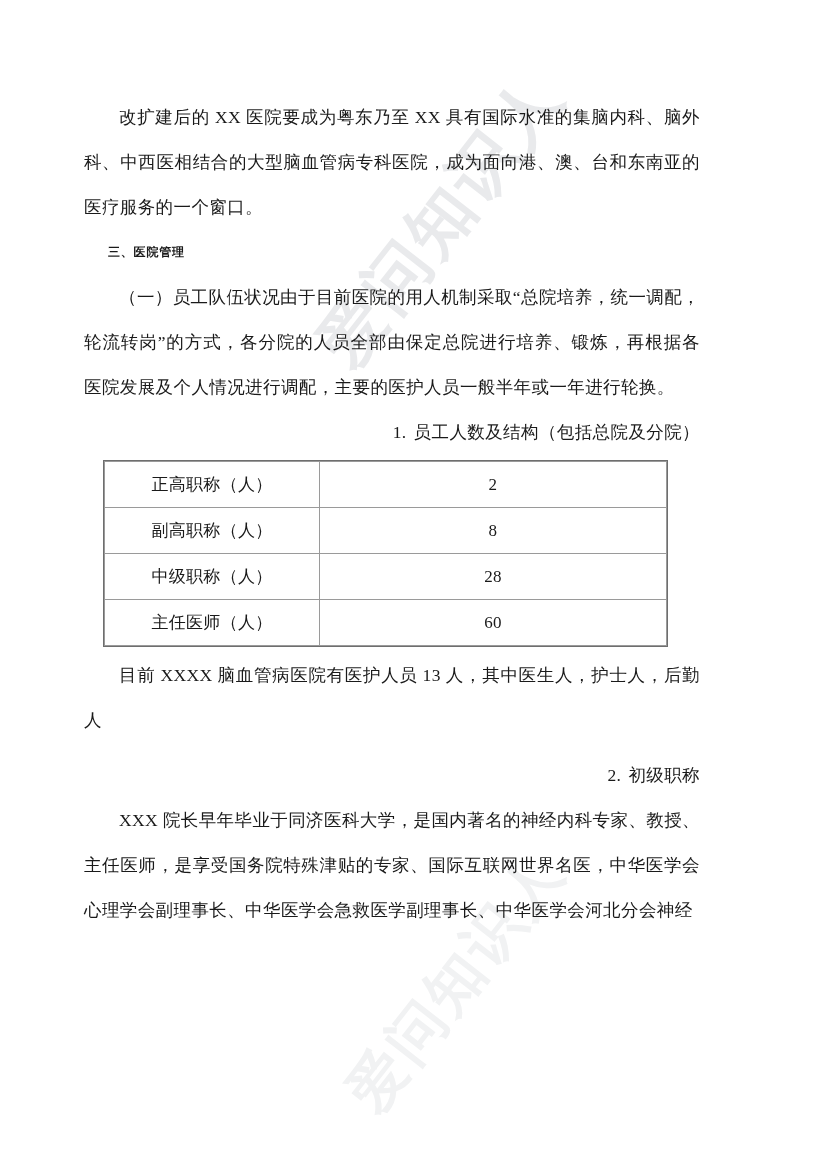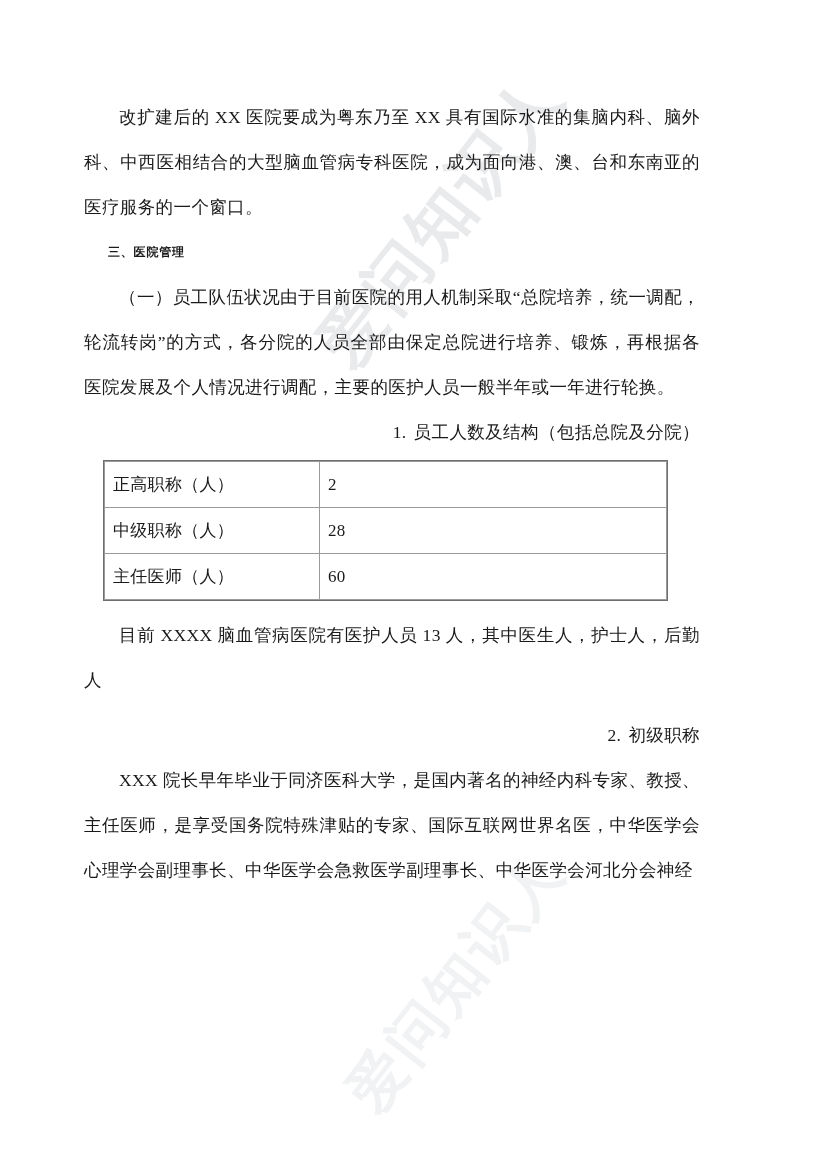--- a/index.html
+++ b/index.html
@@ -90,22 +90,23 @@
     font-family: "Liberation Serif", "DejaVu Serif", serif;
     padding-right: 7px;
   }
 
   .spacer-sm { height: 10px; }
 
   
   table.staff-table {
     border-collapse: collapse;
     width: 528px;
-    margin: 6px 0 13px 20px;
+    margin: 6px 0 7px 20px;
     table-layout: fixed;
+    text-align: center;
   }
   table.staff-table td {
     border: 1px solid #9a9a9a;
     height: 45px;
     padding: 0 8px;
     font-size: 17px;
     vertical-align: middle;
     letter-spacing: 0.3px;
     line-height: 22px;
   }
@@ -142,20 +143,24 @@
       <span class="num">1.</span><span>员工人数及结构（包括总院及分院）</span>
     </p>
 
     <table class="staff-table">
       <tbody>
         <tr>
           <td class="label-cell">正高职称（人）</td>
           <td class="value-cell">2</td>
         </tr>
         <tr>
+          <td class="label-cell">副高职称（人）</td>
+          <td class="value-cell">8</td>
+        </tr>
+        <tr>
           <td class="label-cell">中级职称（人）</td>
           <td class="value-cell">28</td>
         </tr>
         <tr>
           <td class="label-cell">主任医师（人）</td>
           <td class="value-cell">60</td>
         </tr>
       </tbody>
     </table>
 

